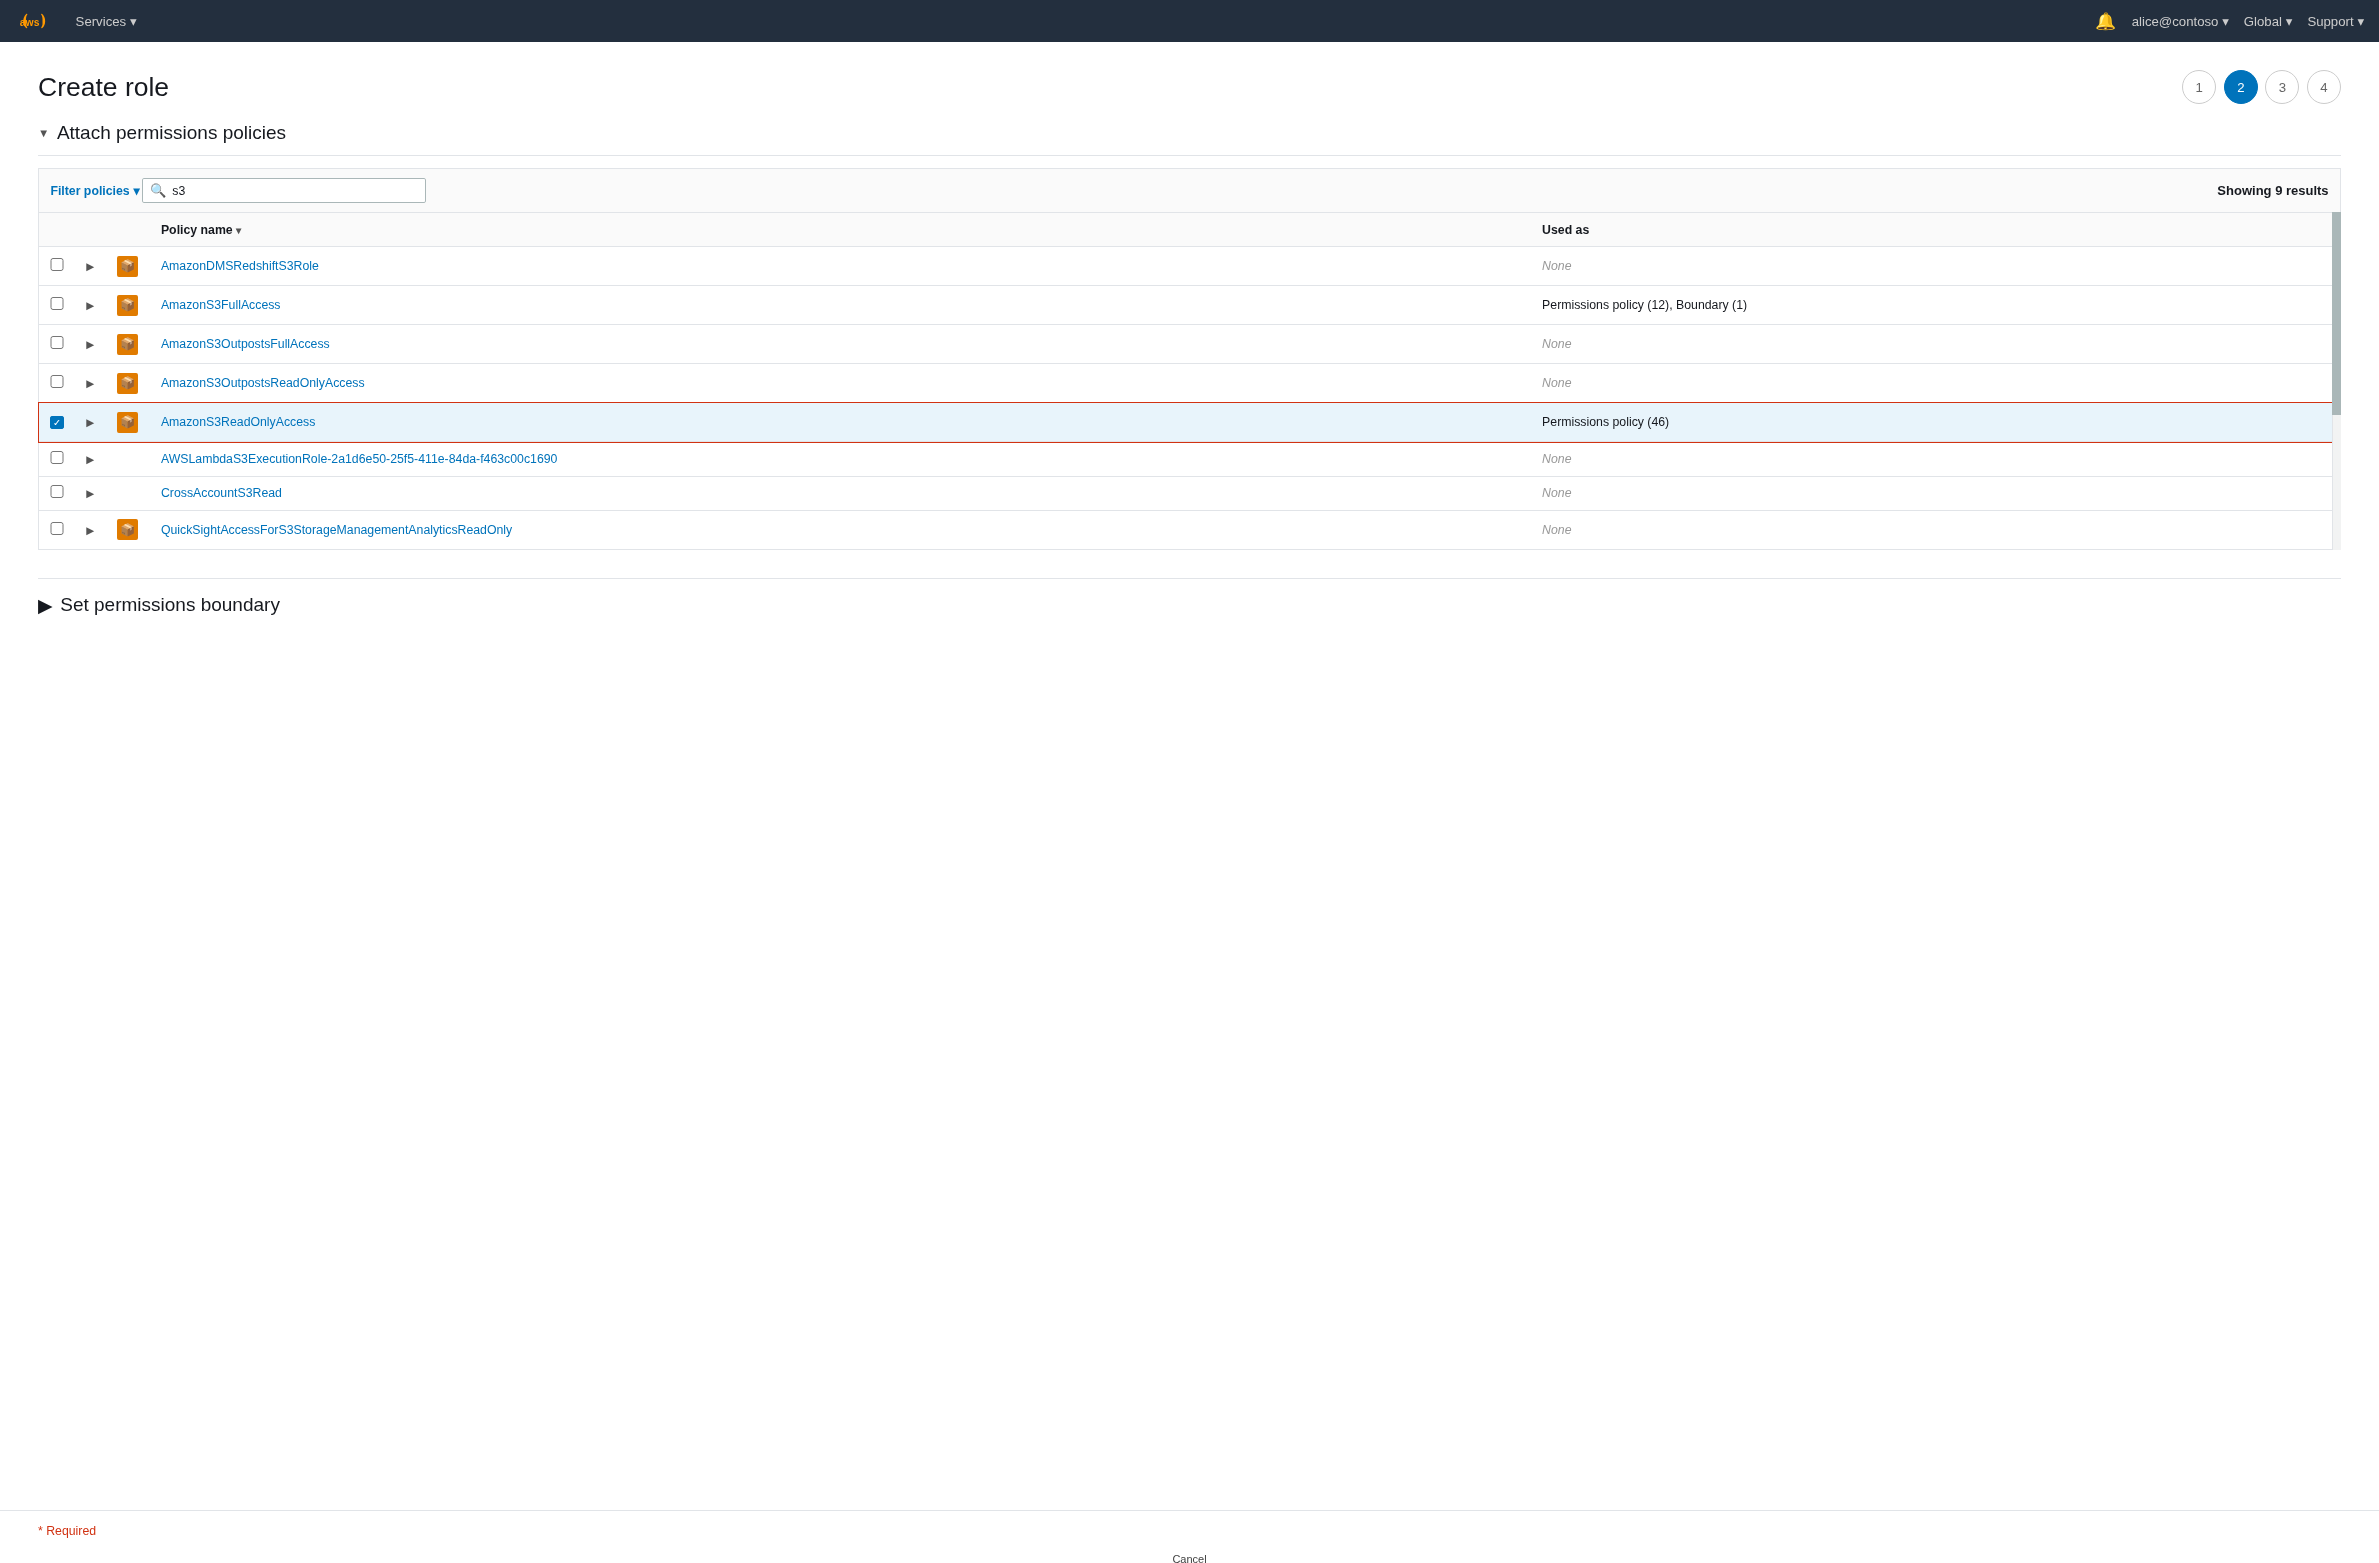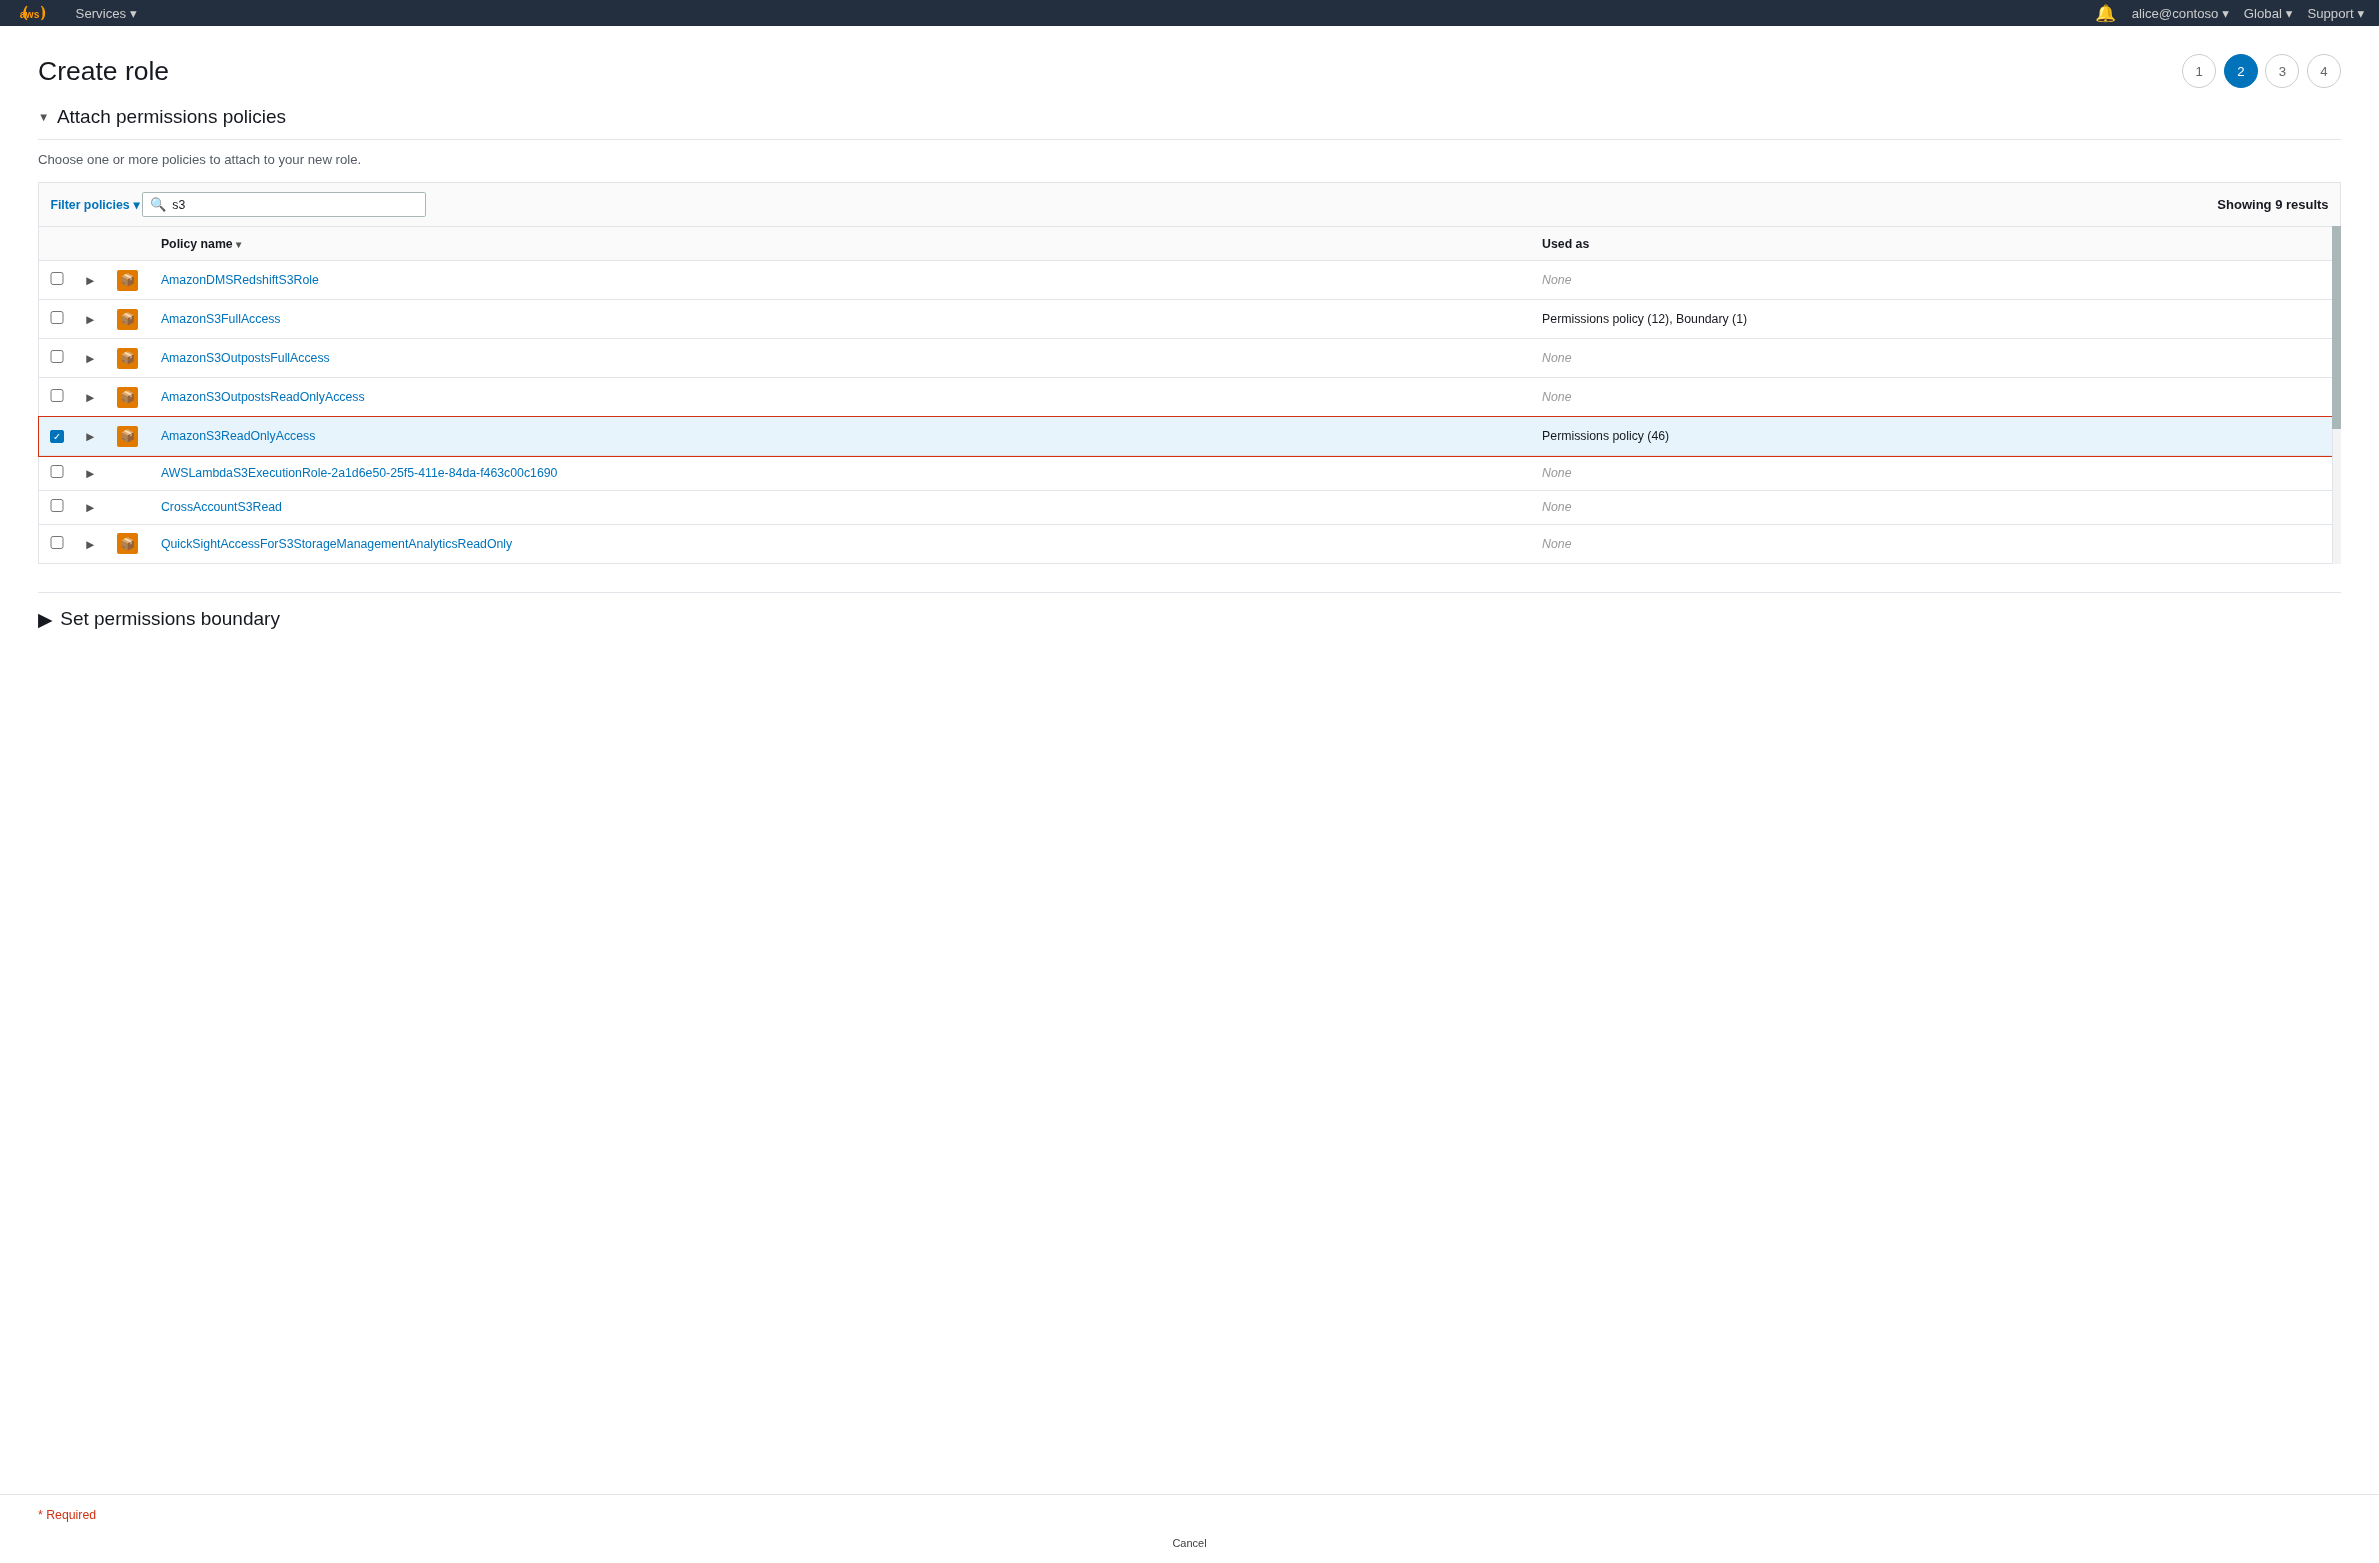--- a/index.html
+++ b/index.html
@@ -5,21 +5,21 @@
     * { box-sizing: border-box; margin: 0; padding: 0; }
     body { font-family: 'Amazon Ember', Arial, sans-serif; font-size: 13.2px; color: #16191f; background: #f2f3f3; }
 
     
     .top-nav {
       background: #232f3e;
       color: #fff;
       display: flex;
       align-items: center;
       padding: 6px 15px;
-      height: 26px;
+      height: 42px;
       gap: 15px;
     }
     .aws-logo {
       display: flex;
       align-items: center;
       margin-right: 7.6px;
     }
     .aws-logo svg { width: 38px; height: 24.6px; }
     .nav-item {
       color: #ccc;
@@ -363,21 +363,20 @@
       <div class="step active">2</div>
       <div class="step">3</div>
       <div class="step">4</div>
     </div>
   </div>
 
   <div class="section-header">
     <span class="chevron">▼</span>
     <span>Attach permissions policies</span>
   </div>
-  <p class="section-desc">Choose one or more policies to attach to your new role.</p>
 
 
   <div class="policy-toolbar">
     <button class="filter-btn">
       <span>Filter policies</span>
       <span>▾</span>
     </button>
     <div class="search-box">
       <span class="search-icon">🔍</span>
       <input type="text" value="s3" placeholder="Search" style="">

